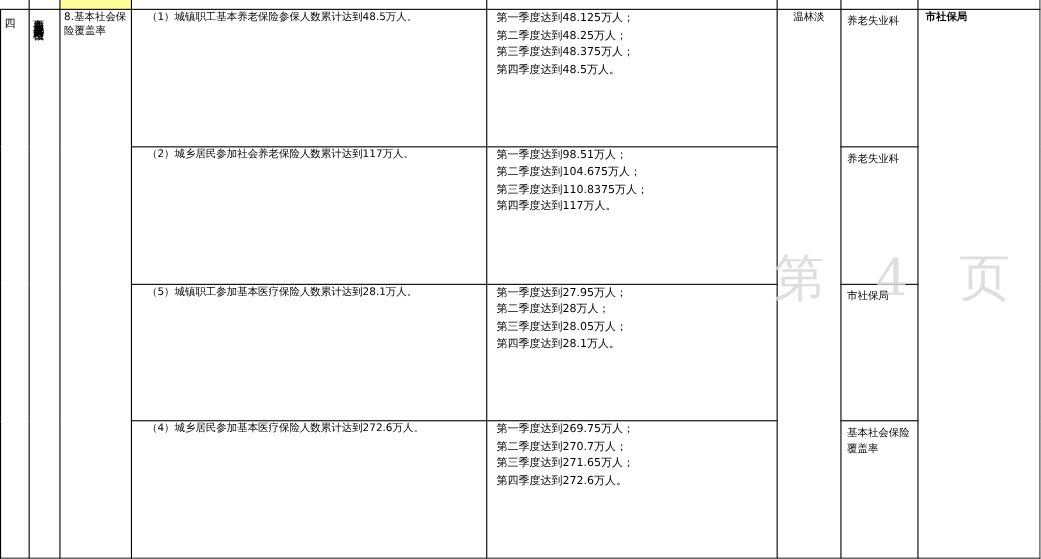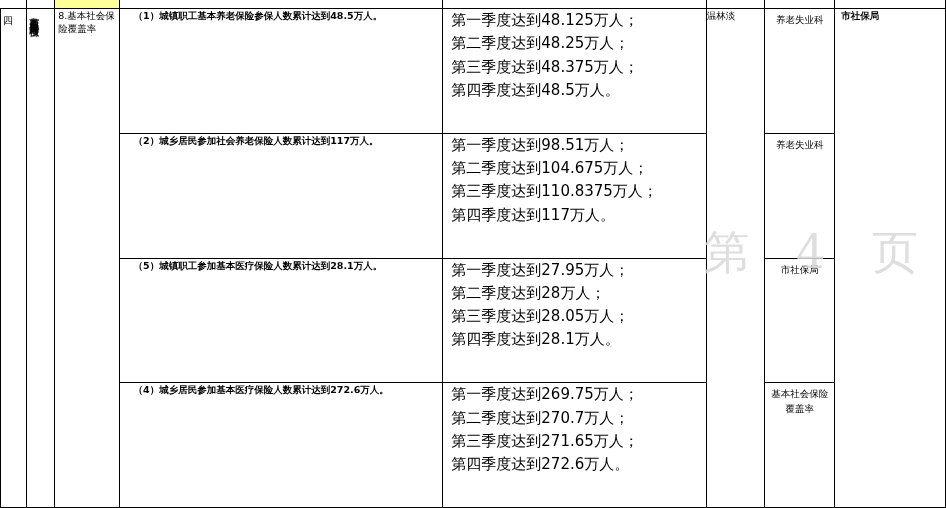--- a/index.html
+++ b/index.html
@@ -83,39 +83,38 @@
   .item-label {
     font-size: 9.5px;
     line-height: 1.4;
     padding: 0 3px;
   }
   .task-text {
     font-size: 9.5px;
     line-height: 1.5;
     padding-left: 14px;
     padding-right: 6px;
-    font-weight: bold;
   }
   .quarter-list {
-    font-size: 15px;
+    font-size: 10px;
     line-height: 1.55;
     padding-left: 8px;
   }
   .quarter-list div {
     white-space: nowrap;
   }
   .dept-text {
     font-size: 9.5px;
     line-height: 1.5;
     padding: 4px 5px;
     writing-mode: horizontal-tb;
+  }
+  .leader-text {
+    font-size: 9.5px;
     text-align: center;
-  }
-  .leader-text {
-    font-size: 9.5px;
   }
   .unit-text {
     font-size: 9.5px;
     padding-left: 6px;
     font-weight: bold;
   }
   .watermark {
     position: absolute;
     left: 0;
     top: 0;

